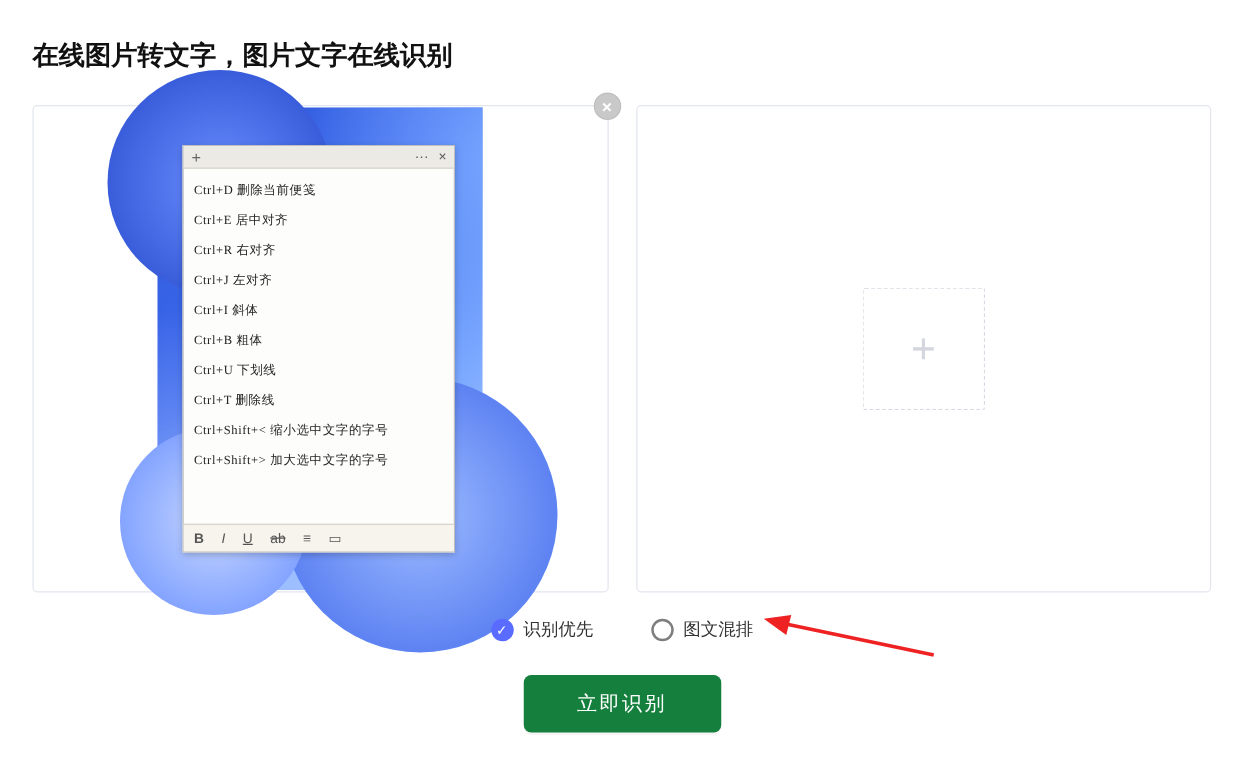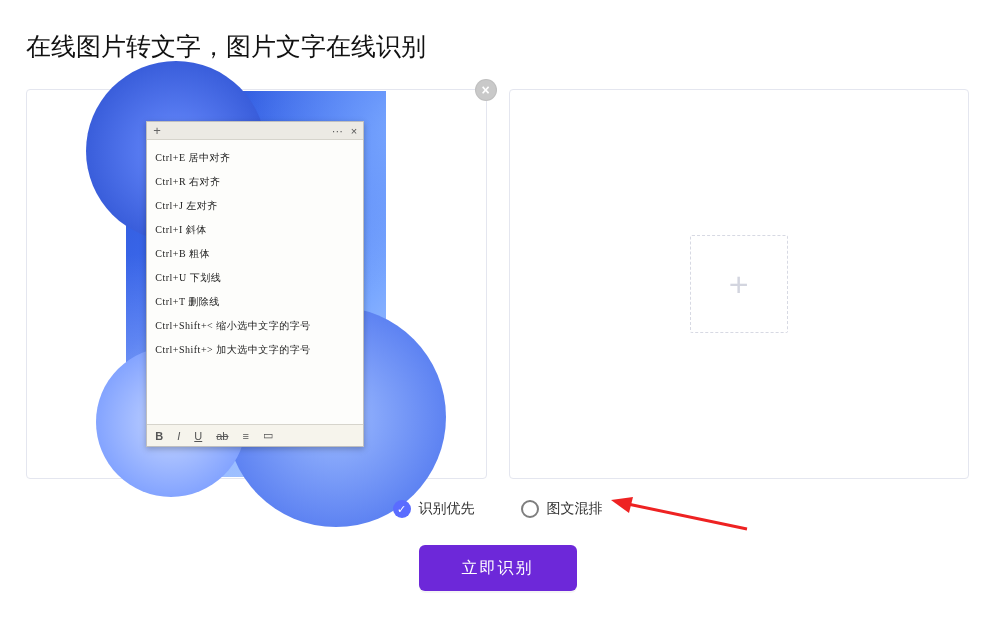--- a/index.html
+++ b/index.html
@@ -1,18 +1,18 @@
 <!DOCTYPE html>
 <html><head>
 <meta charset="utf-8">
 <style>
   * { box-sizing: border-box; margin: 0; padding: 0; }
   html, body { width: 995px; height: 622px; font-family: "Microsoft YaHei", Arial, sans-serif; background: #fff; }
   .page { padding: 30px 26px 0 26px; }
-  .title { font-size: 25px; font-weight: 400; color: #111; margin-bottom: 26px; }
+  .title { font-size: 21px; font-weight: 700; color: #111; margin-bottom: 26px; }
 
   .panels { display: flex; gap: 22px; }
   .panel {
     position: relative;
     flex: 1 1 0;
     height: 390px;
     border: 1px solid #e4e6ef;
     border-radius: 4px;
     background: #fff;
     display: flex;
@@ -88,21 +88,21 @@
   .radio-opt { display:flex; align-items:center; gap:8px; font-size:14px; color:#333; }
   .radio-circle {
     width:18px; height:18px; border-radius:50%;
     display:inline-flex; align-items:center; justify-content:center;
   }
   .radio-selected { background:#5a6cff; color:#fff; font-size:11px; }
   .radio-unselected { border:2px solid #7e7e7e; background:#fff; }
 
   .cta-row { display:flex; justify-content:center; margin-top: 22px; }
   .cta {
-    background:#6d28d9; color:#fff; border:none; border-radius:6px;
+    background:#15803d; color:#fff; border:none; border-radius:6px;
     width: 158px; height: 46px; font-size:16px; letter-spacing:2px;
     box-shadow: 0 2px 0 rgba(0,0,0,.04);
   }
 
   
   .arrow {
     position:absolute; right: 220px; top: 2px;
     width: 140px; height: 34px; pointer-events:none;
   }
 </style>
@@ -126,20 +126,21 @@
 
         <div class="note-window">
           <div class="note-titlebar">
             <span class="left-plus">+</span>
             <span class="right-ctrls">
               <span>···</span>
               <span>×</span>
             </span>
           </div>
           <div class="note-body">
+            <div class="line">Ctrl+D 删除当前便笺</div>
             <div class="line">Ctrl+E 居中对齐</div>
             <div class="line">Ctrl+R 右对齐</div>
             <div class="line">Ctrl+J 左对齐</div>
             <div class="line">Ctrl+I 斜体</div>
             <div class="line">Ctrl+B 粗体</div>
             <div class="line">Ctrl+U 下划线</div>
             <div class="line">Ctrl+T 删除线</div>
             <div class="line">Ctrl+Shift+&lt; 缩小选中文字的字号</div>
             <div class="line">Ctrl+Shift+&gt; 加大选中文字的字号</div>
           </div>

